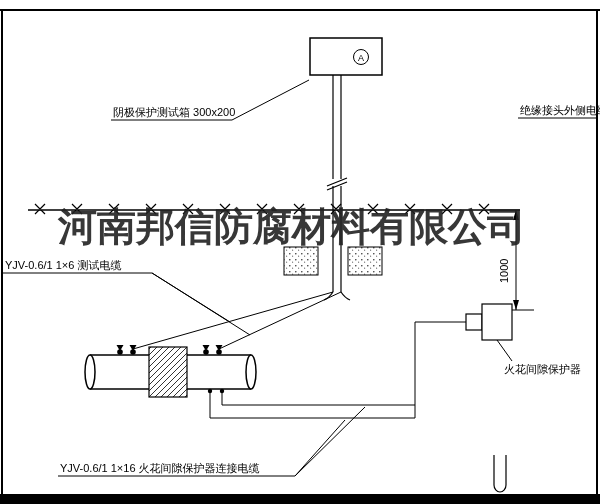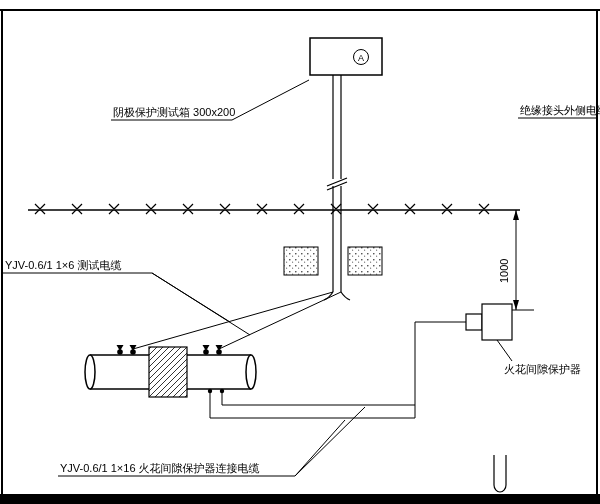--- a/index.html
+++ b/index.html
@@ -127,14 +127,15 @@
       <line x1="295" y1="476" x2="365" y2="407"></line>
     </g>
 
     <text class="cad-label" x="113" y="116">阴极保护测试箱 300x200</text>
     <text class="cad-label" x="520" y="114">绝缘接头外侧电缆</text>
     <text class="cad-label" x="5" y="269">YJV-0.6/1 1×6  测试电缆</text>
     <text class="cad-label" x="504" y="373">火花间隙保护器</text>
     <text class="cad-label" x="60" y="472">YJV-0.6/1 1×16  火花间隙保护器连接电缆</text>
   </svg>
 
+  <div id="watermark">河南邦信防腐材料有限公司</div>
 
 </div>
 
 </body></html>

